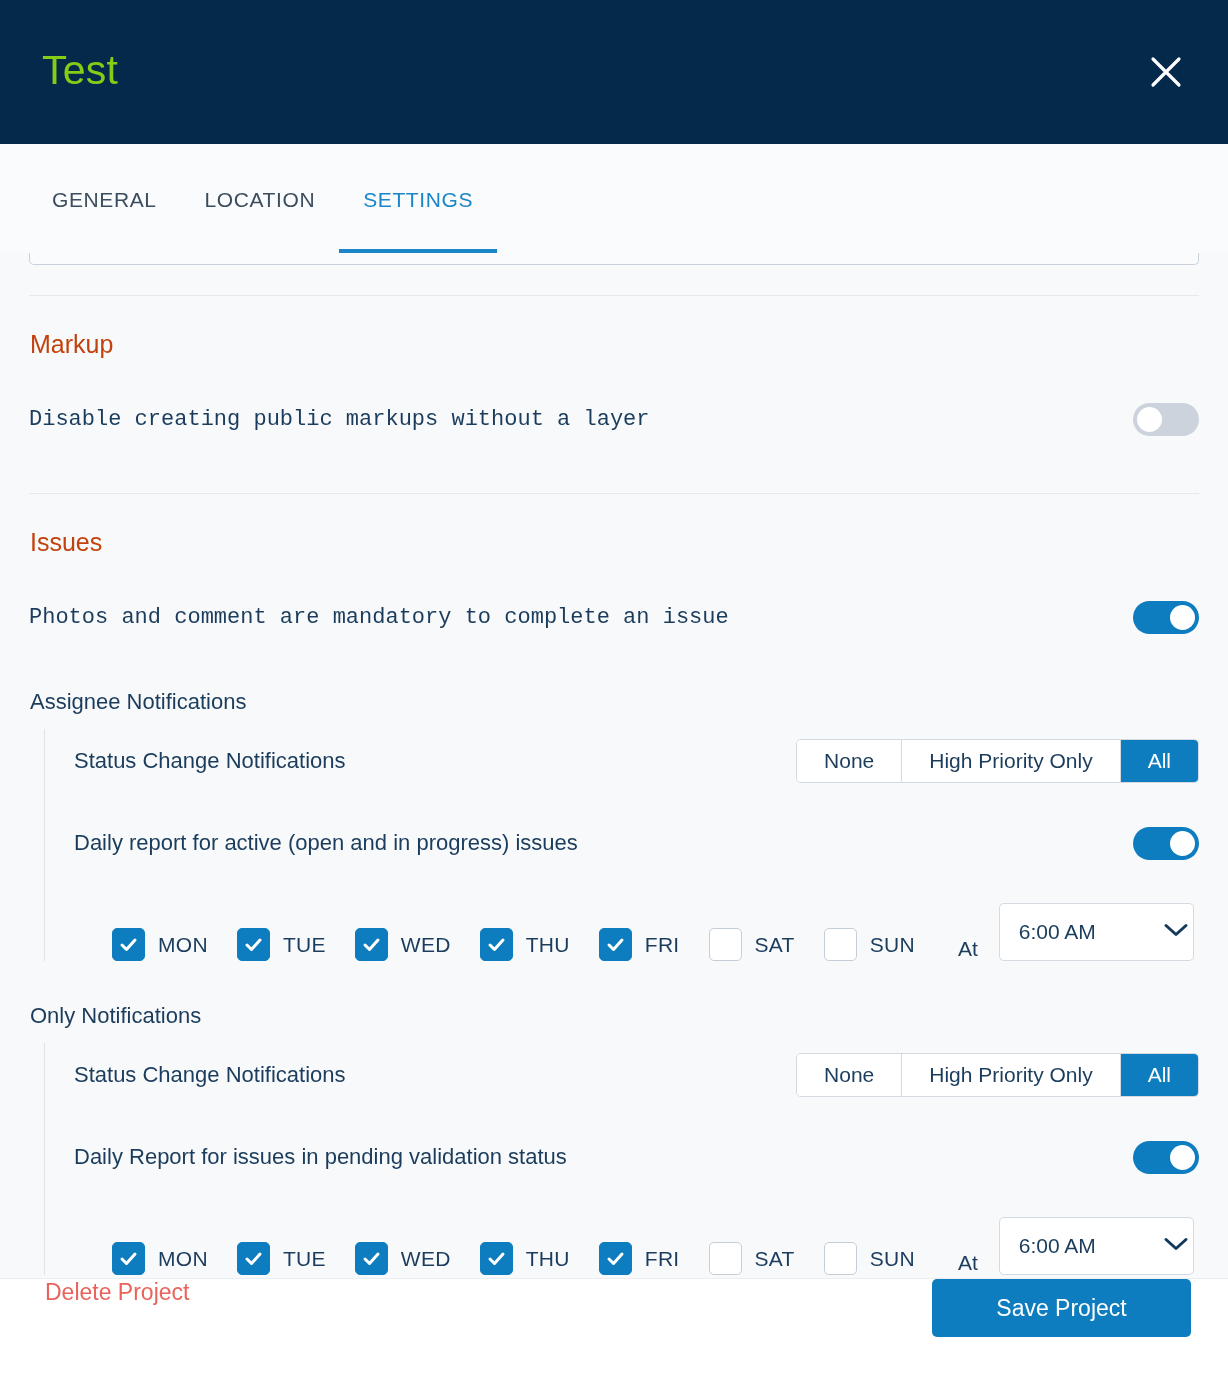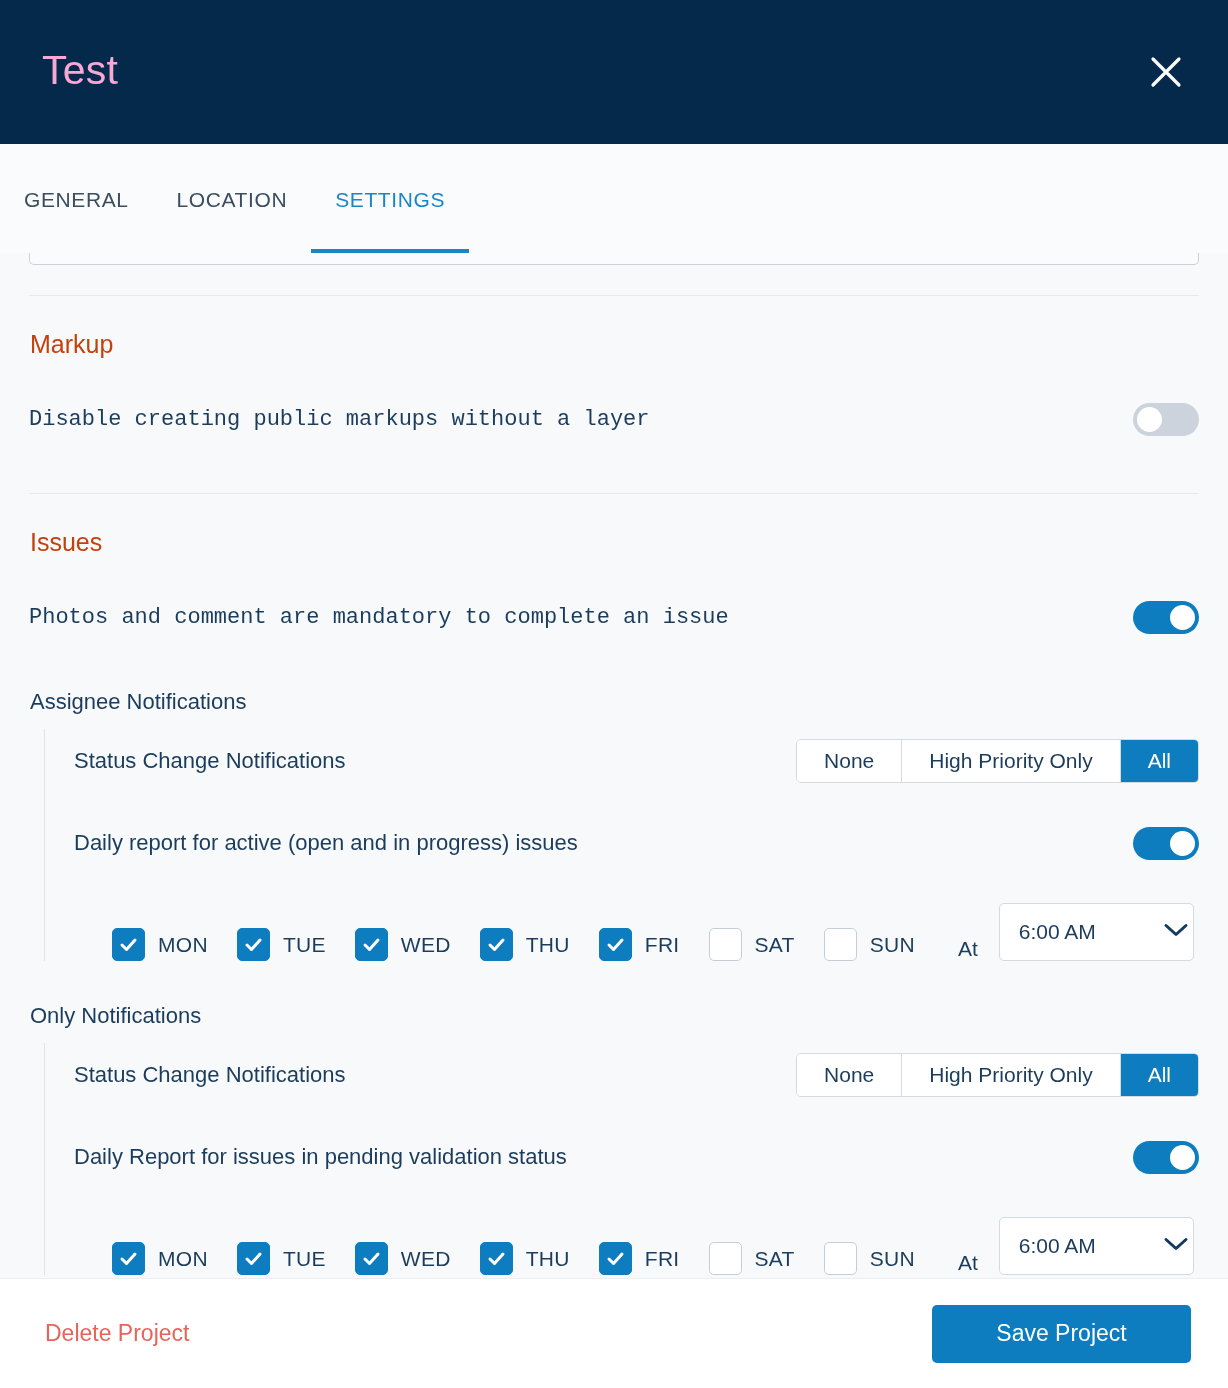--- a/index.html
+++ b/index.html
@@ -26,39 +26,40 @@
     background: #05294a;
     flex: 0 0 144px;
     display: flex;
     align-items: center;
     justify-content: space-between;
     padding: 0 30px 0 42px;
   }
   .title {
     font-size: 41px;
     font-weight: 400;
-    color: #f9a8d4;
+    color: #84cc16;
     letter-spacing: 0.2px;
     line-height: 1;
     margin-top: -4px;
   }
   .close-btn {
     width: 56px; height: 56px;
     display: flex; align-items: center; justify-content: center;
     cursor: pointer;
     margin-right: 4px;
   }
   .close-btn svg { display:block; }
 
   
   .tabbar {
     flex: 0 0 107px;
     background: #fafbfc;
     display: flex;
     align-items: flex-start;
+    padding-left: 28px;
     position: relative;
   }
   .tab {
     height: 107px;
     padding: 0 24px;
     display: flex;
     align-items: center;
     font-size: 21px;
     letter-spacing: 0.6px;
     color: #3b4d5e;
@@ -226,21 +227,21 @@
     cursor: pointer;
   }
   .time-select .val { font-size: 21px; color: #1b3c5c; }
 
   
   .footer {
     flex: 0 0 110px;
     background: #ffffff;
     border-top: 1px solid #eceff2;
     display: flex;
-    align-items: center;
+    align-items: flex-start;
     justify-content: space-between;
     padding: 0 37px 0 45px;
   }
   .delete-link {
     font-size: 23px;
     color: #e8635a;
     cursor: pointer;
   }
   .save-btn {
     background: #0e7dc0;

